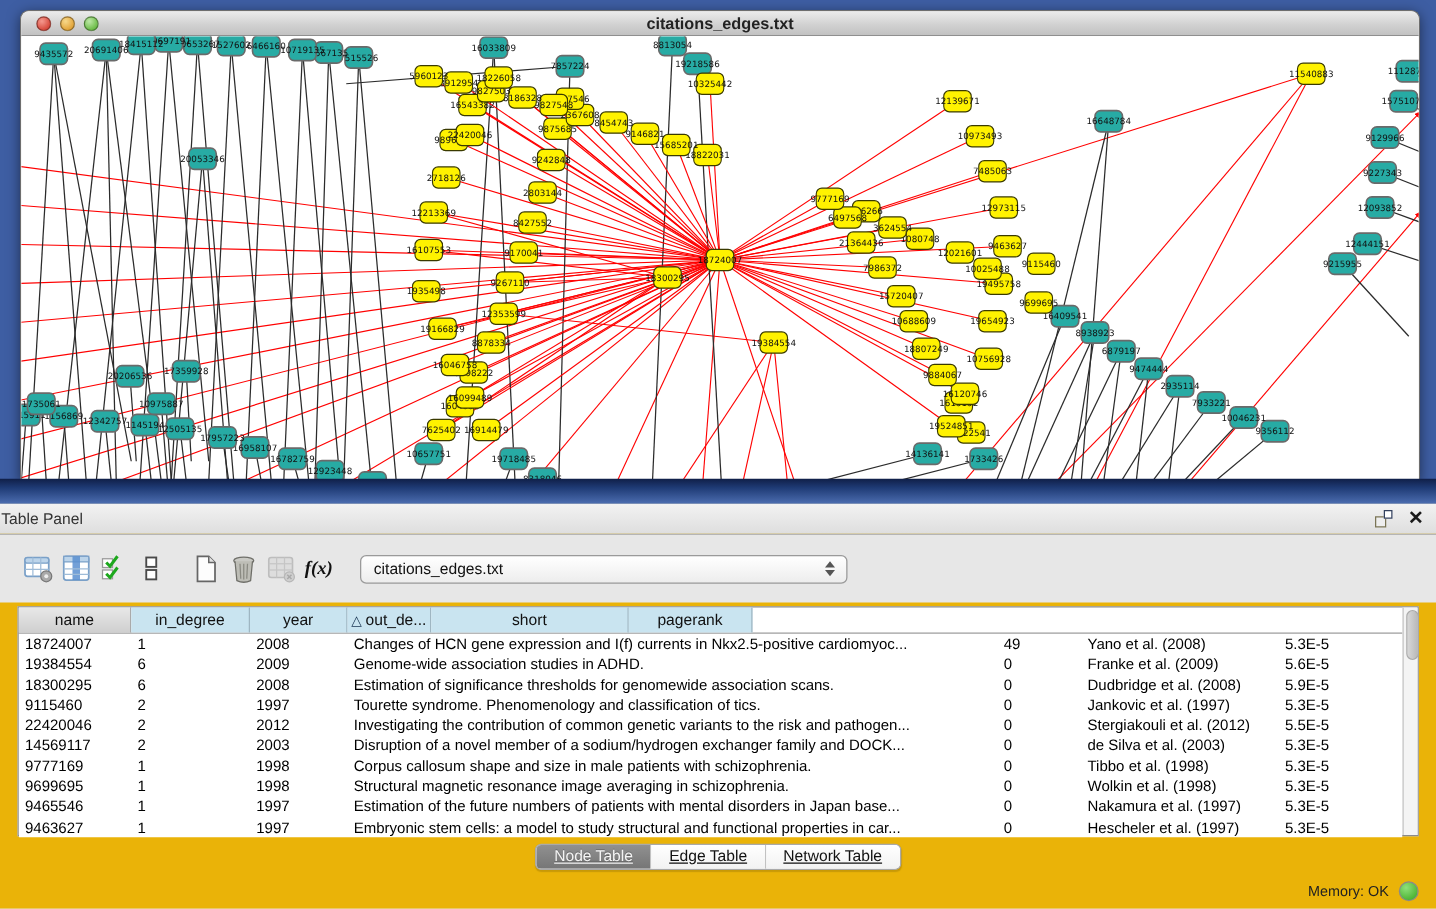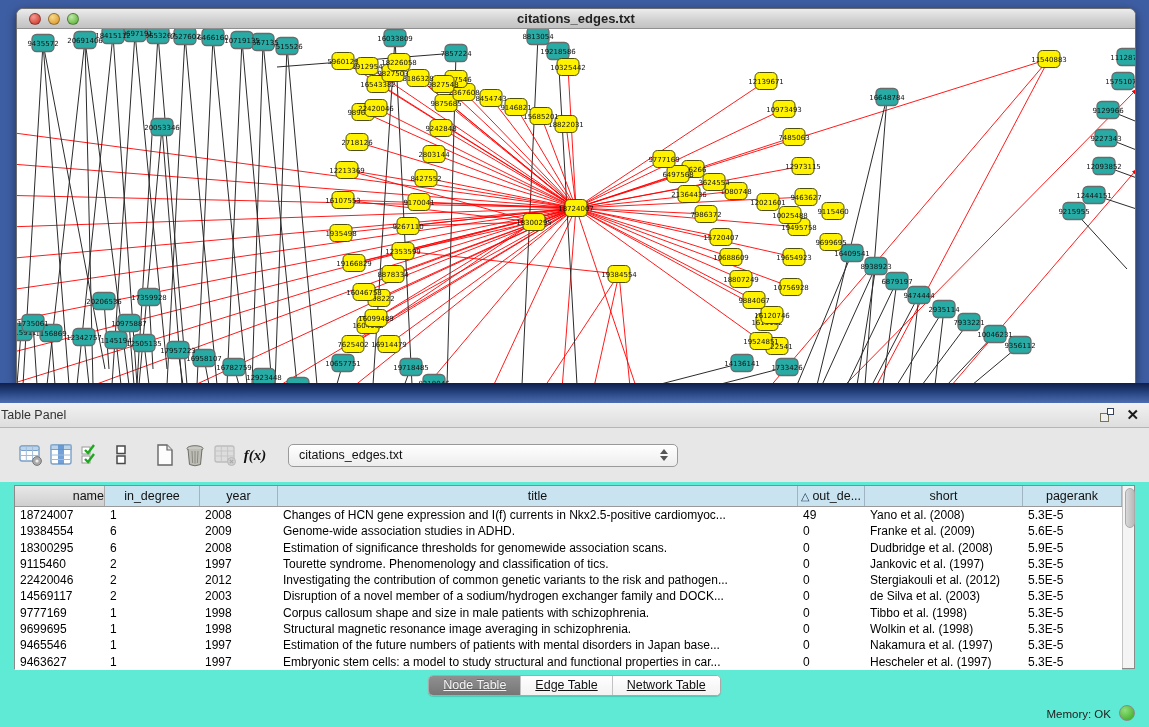--- a/index.html
+++ b/index.html
@@ -1,18 +1,18 @@
 <!DOCTYPE html>
 <html><head>
 <meta charset="utf-8">
 <style>
   * { margin:0; padding:0; box-sizing:border-box; }
   html,body { width:1149px; height:727px; overflow:hidden;
     font-family:"Liberation Sans", sans-serif; background:#E7E7E7; }
-  #stage { position:relative; width:1149px; height:727px; background:#5eead4; }
+  #stage { position:relative; width:1149px; height:727px; background:#eab308; }
 
   
   .desktop { position:absolute; left:0; top:0; width:1149px; height:403px;
     background:#3E5EA3; }
   .desktop-bottom { position:absolute; left:0; top:383px; width:1149px; height:20px;
     background:linear-gradient(180deg,#101F48 0%, #1E3A74 35%, #4C6DB0 100%); }
   .win { position:absolute; left:16px; top:8px; width:1120px; height:376px;
     border-radius:7px 7px 0 0; box-shadow:0 3px 10px rgba(0,0,0,.5);
     border:1px solid #6E6E6E; border-bottom:none; background:#fff; }
   .titlebar { height:20px; border-radius:6px 6px 0 0;
@@ -55,21 +55,21 @@
   .spin .up { border-bottom:5px solid #555; }
   .spin .dn { border-top:5px solid #555; }
 
   
   .tablewrap { position:absolute; left:14px; top:485px; width:1121px; height:184px;
     border:1px solid #8A8A8A; background:#fff; display:flex; }
   .tgrid { width:1107px; }
   .thead { display:flex; height:21px; border-bottom:1px solid #9A9A9A; }
   .hcell { font-size:12.5px; color:#111; text-align:center; line-height:20px;
     background:#C9E4F0; border-right:1px solid #9FB6C2; overflow:hidden; white-space:nowrap; }
-  .hcell.silver { background:linear-gradient(180deg,#E8E8E8,#CFCFCF); border-right:1px solid #AAA;text-align:right; }
+  .hcell.silver { background:linear-gradient(180deg,#E8E8E8,#CFCFCF); border-right:1px solid #AAA; }
   .sorttri { color:#16324F; font-size:11px; margin-right:3px; }
   .tbody { height:163px; overflow:hidden; }
   .trow { display:flex; height:16.3px; background:#fff; }
   .tcell { font-size:12px; color:#000; line-height:16.3px; padding-left:5px;
     white-space:nowrap; overflow:hidden; border-right:0; }
   .c0{width:90px}.c1{width:95px}.c2{width:78px}.c3{width:520px}.c4{width:67px}.c5{width:158px}.c6{width:99px}
   .vscroll { width:14px; background:#F4F4F4; border-left:1px solid #C4C4C4; position:relative; }
   .vthumb { position:absolute; left:1.5px; top:2px; width:10px; height:40px;
     background:linear-gradient(90deg,#D8D8D8,#B9B9B9); border-radius:6px; border:1px solid #AAA; }
 
@@ -594,21 +594,20 @@
         </span>
     </div>
   </div>
 
   <div class="tablewrap">
     <div class="tgrid">
       <div class="thead" id="thead">
           <div class="hcell c0 silver">name</div>
           <div class="hcell c1">in_degree</div>
           <div class="hcell c2">year</div>
-          <div class="hcell c3">title</div>
           <div class="hcell c4"><span class="sorttri">△</span>out_de...</div>
           <div class="hcell c5">short</div>
           <div class="hcell c6">pagerank</div>
         </div>
       <div class="tbody" id="tbody">
           <div class="trow">
             <div class="tcell c0">18724007</div>
             <div class="tcell c1">1</div>
             <div class="tcell c2">2008</div>
             <div class="tcell c3">Changes of HCN gene expression and I(f) currents in Nkx2.5-positive cardiomyoc...</div>

